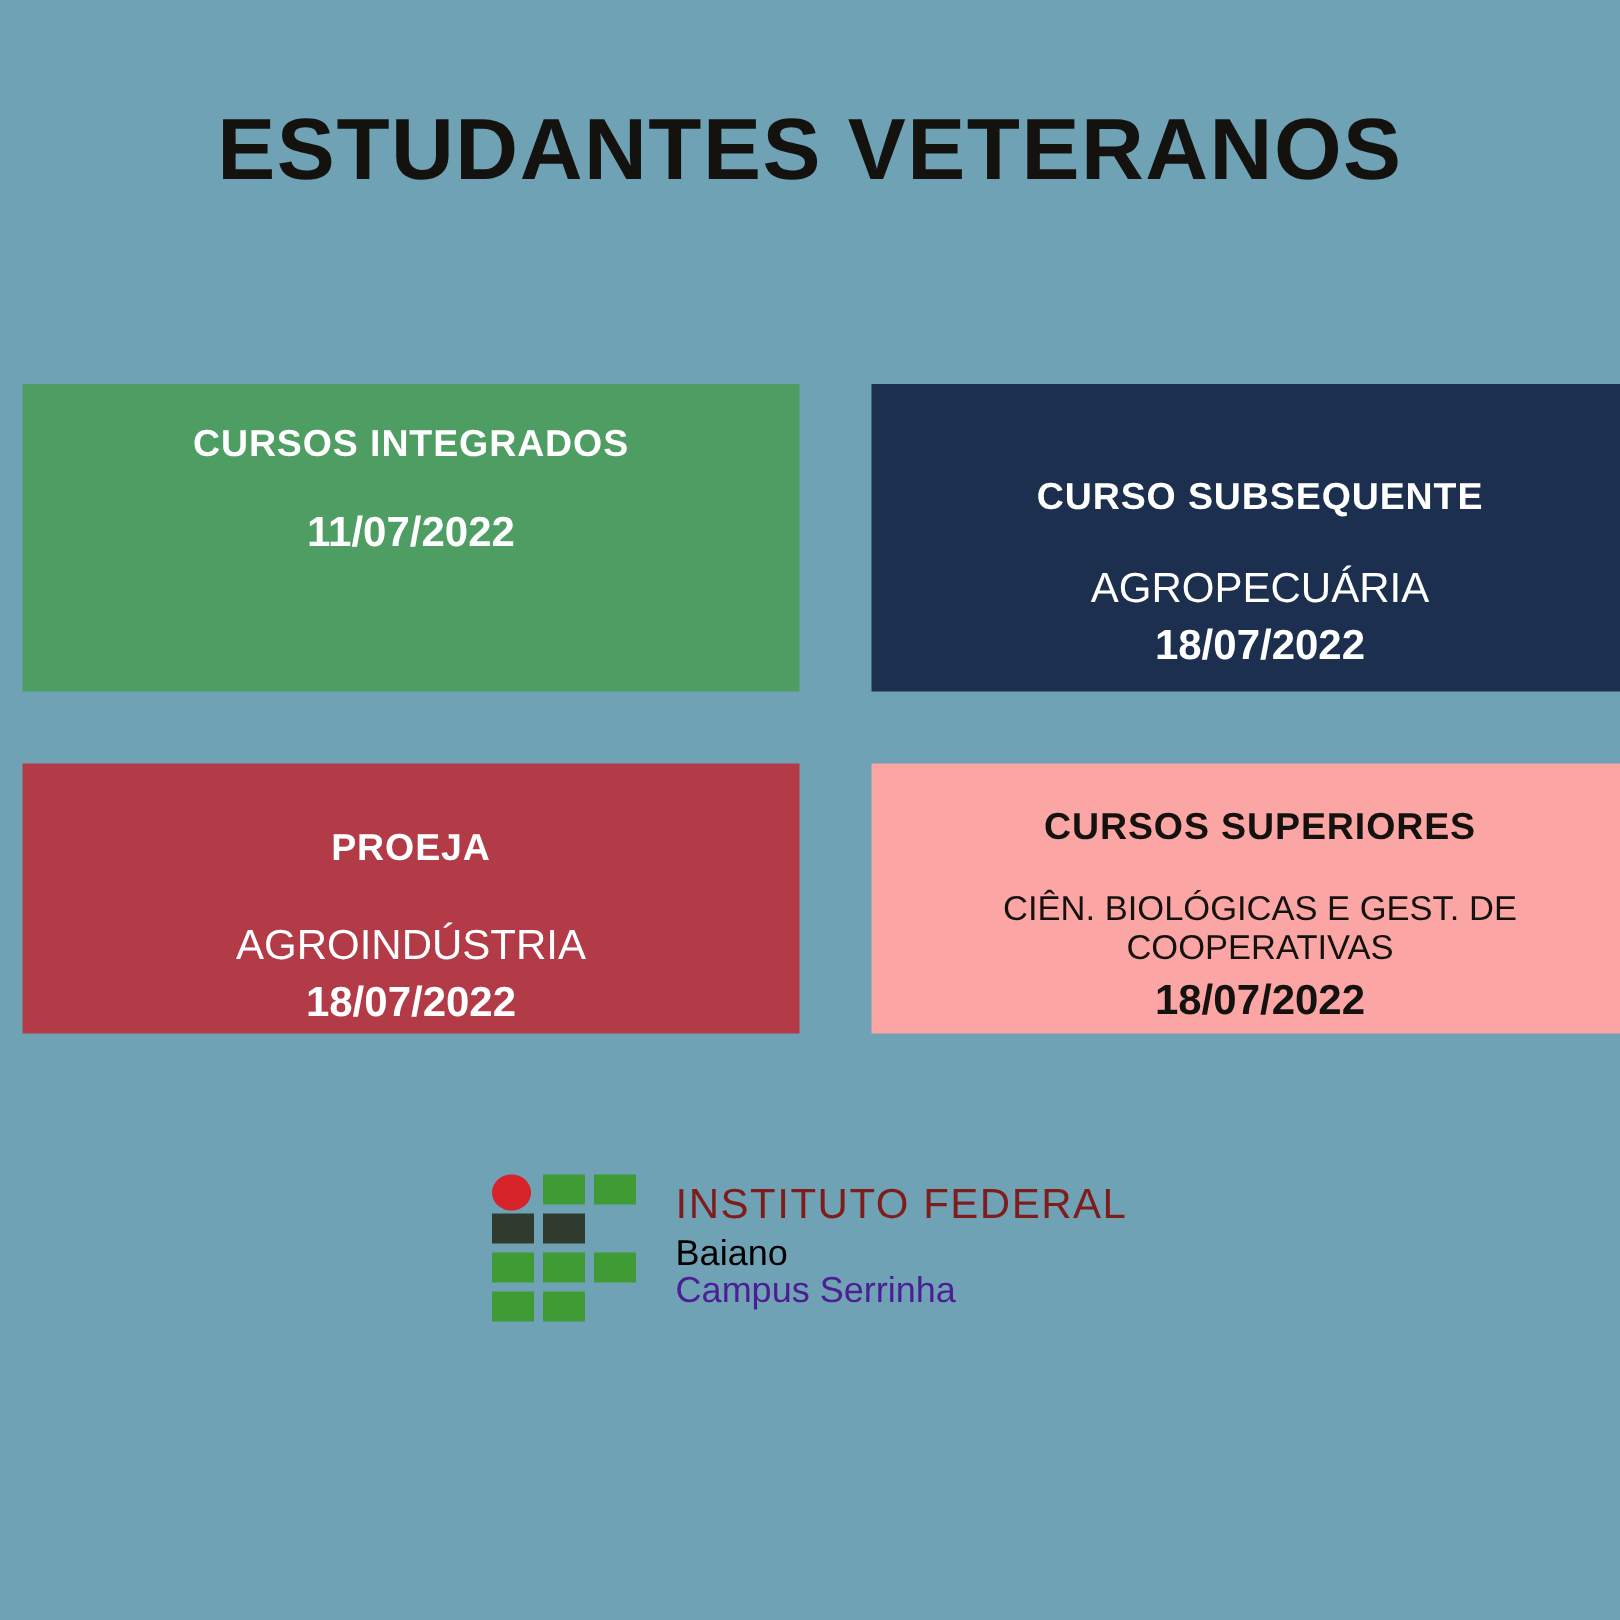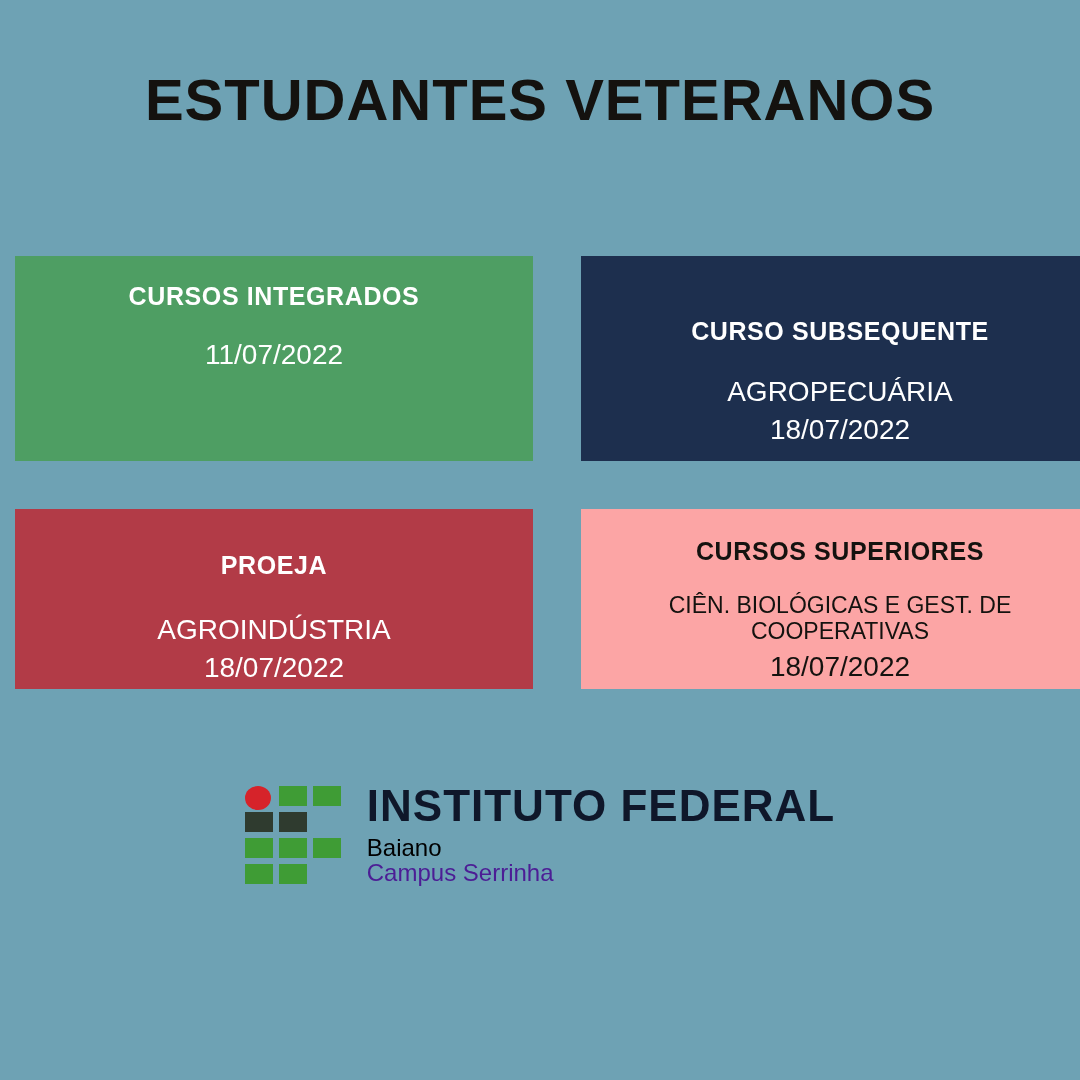--- a/index.html
+++ b/index.html
@@ -74,21 +74,21 @@
     letter-spacing: 0.6px;
     margin-bottom: 28px;
   }
   .card .c-course {
     font-size: 28px;
     line-height: 1.15;
     margin-bottom: 6px;
   }
   .card .c-date {
     font-size: 28px;
-    font-weight: normal;
+    font-weight: bold;
   }
   .card.integrados {
     background: #4e9e63;
     color: #ffffff;
   }
   .card.subsequente {
     background: #1d2f4e;
     color: #ffffff;
     padding-top: 18px;
   }
@@ -137,24 +137,24 @@
     background: #d6232a;
     border-radius: 50%;
     width: 26px;
     height: 24px;
   }
   .logo-text {
     color: #1b2430;
     line-height: 1.05;
   }
   .logo-text .l1 {
-    font-size: 44px;
-    font-weight: bold;
+    font-size: 28px;
+    font-weight: normal;
     letter-spacing: 1px;
-    color: #0f172a;
+    color: #7f1d1d;
   }
   .logo-text .l2 {
     font-size: 24px;
     margin-top: 6px;
     color: #000000;
   }
   .logo-text .l3 {
     font-size: 24px;
     color: #4c1d95;
   }

